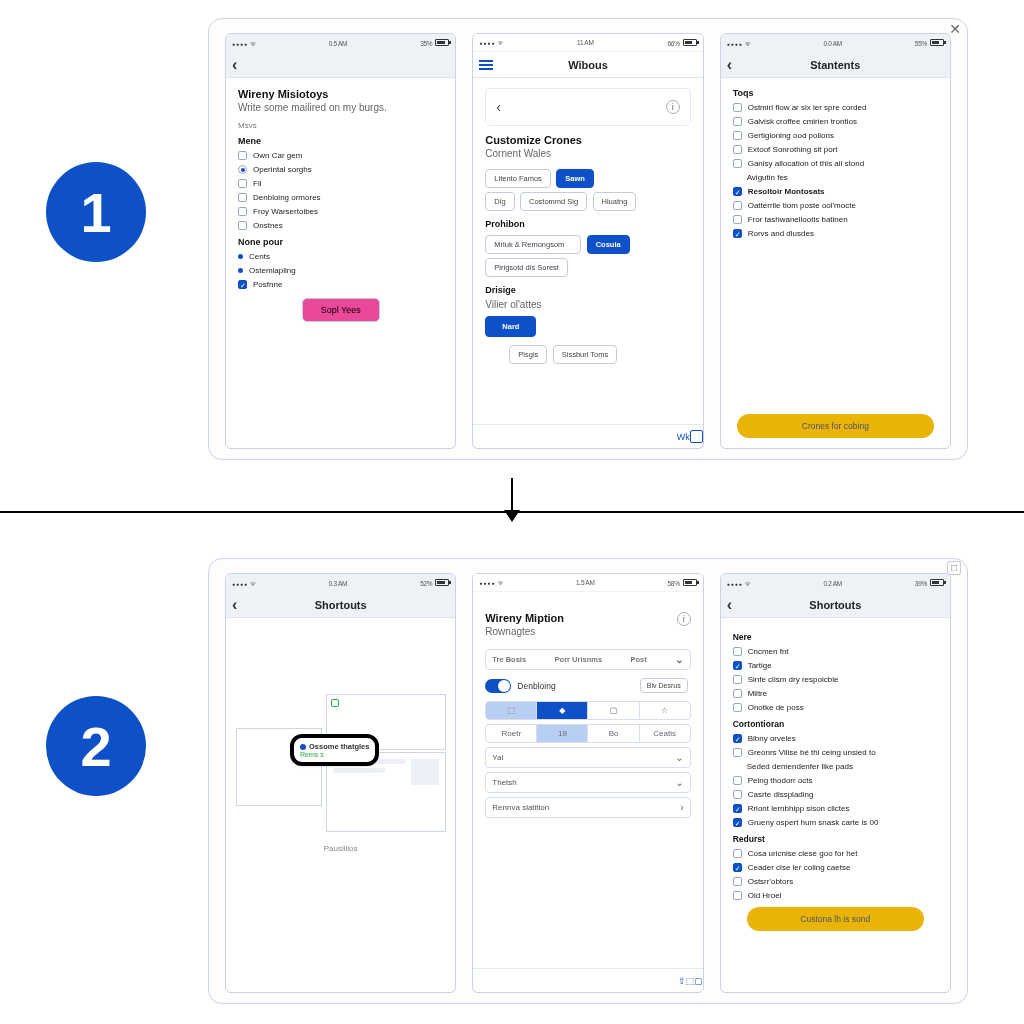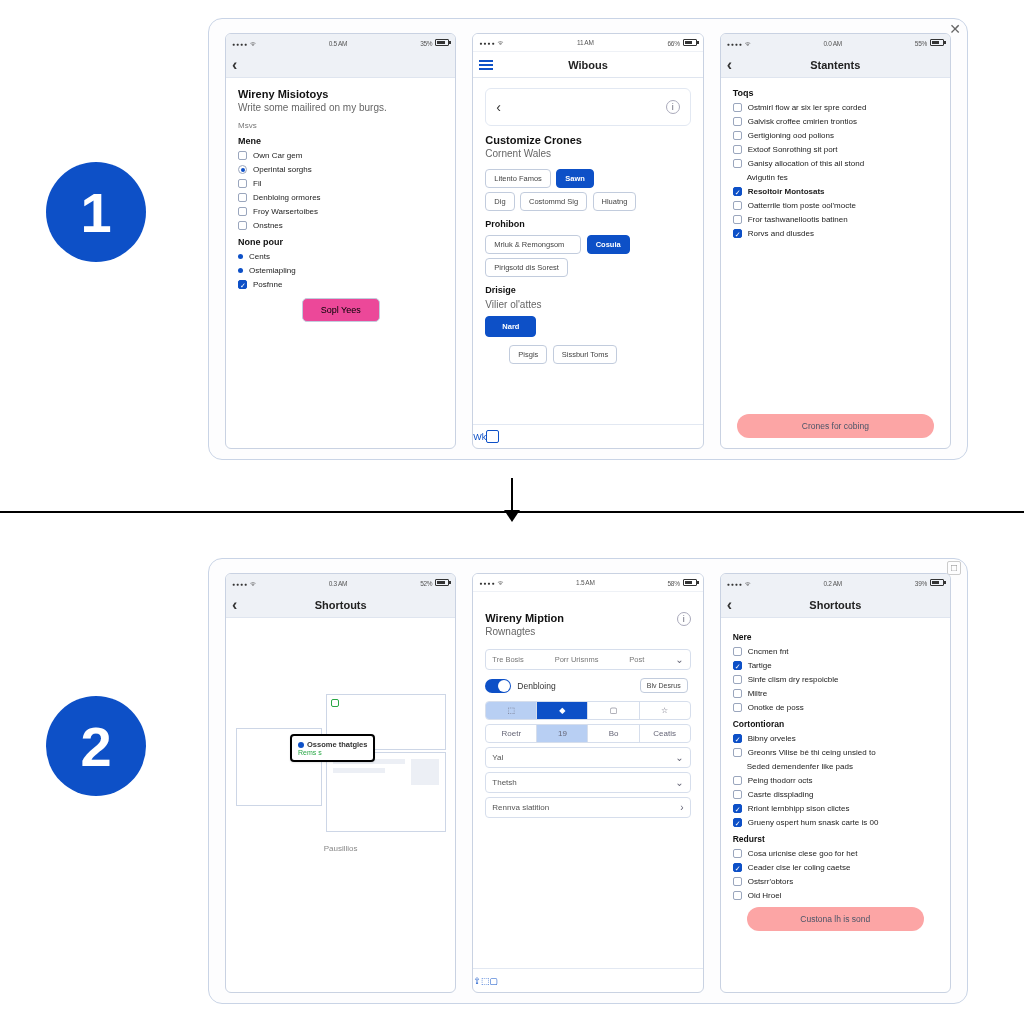--- a/index.html
+++ b/index.html
@@ -124,34 +124,34 @@
 
   .btn { display:inline-block; padding: 4px 8px; border:1px solid #c2ccdd; border-radius:4px;
          font-size: 7.5px; color:#444; background:#fff; cursor:pointer; margin: 2px 3px 2px 0; }
   .btn.primary { background:#0d50c7; color:#fff; border-color:#0d50c7; font-weight:600; }
   .big-btn {
     display:block; margin: 8px auto 0; padding: 6px 18px; border:1px solid #c2ccdd;
     border-radius:5px; font-size:9px; cursor:pointer; background:#ec4899;
   }
   .pill-btn {
     display:block; margin: 4px auto 0; padding: 7px 0; width: 86%;
-    background:#fca5a5; border:none; border-radius:16px;
+    background:#eab308; border:none; border-radius:16px;
     font-size:8.5px; color:#4a5568; cursor:pointer; text-align:center;
   }
 
   .inner-card {
     border:1px solid #e2e8f2; border-radius:6px; padding:10px 10px;
     display:flex; align-items:center; justify-content:space-between; margin-bottom:8px;
   }
   .inner-card .back-sm { font-size:14px; color:#333; cursor:pointer; }
   .inner-card .info { width:14px; height:14px; border:1px solid #aab; border-radius:50%;
                       font-size:9px; text-align:center; line-height:12px; color:#667; cursor:pointer; }
 
   .tabbar { position:absolute; bottom:0; left:0; right:0; height:24px;
-            border-top:1px solid #e2e8f2; display:flex; align-items:center; justify-content:flex-start; }
+            border-top:1px solid #e2e8f2; display:flex; align-items:center; justify-content:flex-end; }
   .tabbar span { font-size:9px; color:#0d50c7; cursor:pointer; }
   .tabbar .ico { width:13px; height:13px; border:1.3px solid #888; border-radius:2px; display:inline-block; }
 
   .chip { display:inline-block; border:1px solid #c2ccdd; border-radius:3px; padding:3px 6px;
           font-size:7.5px; color:#555; margin: 2px 3px 2px 0; }
 
   .toggle { width:26px; height:14px; border-radius:8px; background:#0d50c7; position:relative; display:inline-block; }
   .toggle::after { content:""; position:absolute; right:1px; top:1px; width:12px; height:12px; background:#fff; border-radius:50%; }
 
   .select-row { display:flex; align-items:center; justify-content:space-between;
@@ -160,21 +160,21 @@
   .select-row .chev { font-size:10px; color:#667; }
 
   .segmented { display:flex; border:1px solid #d6deec; border-radius:4px; overflow:hidden; margin:4px 0; }
   .segmented .seg { flex:1; text-align:center; padding:4px 0; font-size:8px; color:#667; cursor:pointer; border-right:1px solid #d6deec; }
   .segmented .seg:last-child{ border-right:none; }
   .segmented .seg.active { background:#0d50c7; color:#fff; }
   .segmented .seg.light { background:#b8cff3; }
 
   .wireframe { border:1px solid #cdd6e6; background:#fff; }
   .tooltip {
-    position:absolute; background:#fff; border:2px solid #000000; border-radius:4px;
+    position:absolute; background:#fff; border:4px solid #000000; border-radius:12px;
     padding:4px 6px; font-size:7.5px; color:#333; box-shadow:0 1px 2px rgba(0,0,0,0.1);
   }
   .tooltip .dot { display:inline-block; width:6px;height:6px;border-radius:50%;background:#0d50c7;margin-right:3px;vertical-align:middle;}
   .tooltip .sub { color:#28a745; font-size:7px; }
 
 </style>
 </head>
 <body>
 
 <div class="step-badge" style="left:46px; top:162px;">
@@ -397,21 +397,21 @@
       <span><span>58%</span><span class="battery"><span class="fill"></span></span></span>
     </div>
     <div class="phone-body" style="padding-top:20px; padding-bottom:28px;">
       <div style="display:flex;align-items:flex-start;justify-content:space-between;">
         <div>
           <h4 class="section-title">Wireny Miption</h4>
           <div class="subtitle">Rownagtes</div>
         </div>
         <span class="info" style="width:14px;height:14px;border:1px solid #aab;border-radius:50%;font-size:9px;text-align:center;line-height:12px;color:#667;">i</span>
       </div>
-      <div class="select-row" style="gap:13px;">
+      <div class="select-row" style="gap:13px;font-weight:bold;">
         <span class="chip" style="border:none;padding:0;margin:0;color:#777">Tre Bosis</span>
         <span class="chip" style="border:none;padding:0;margin:0;color:#777">Porr Urisnms</span>
         <span class="chip" style="border:none;padding:0;margin:0;color:#777">Post</span>
         <span class="chev">⌄</span>
       </div>
       <div style="display:flex;align-items:center;justify-content:space-between;margin:6px 0;">
         <span style="display:flex;align-items:center;gap:6px;">
           <span class="toggle"></span>
           <span>Denbloing</span>
         </span>

